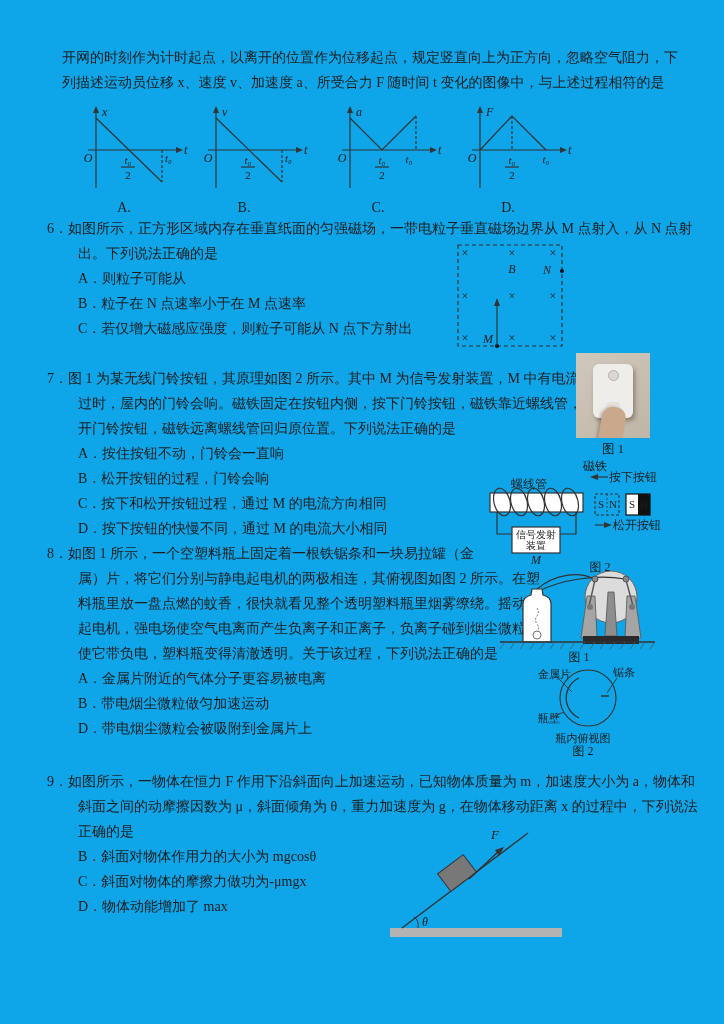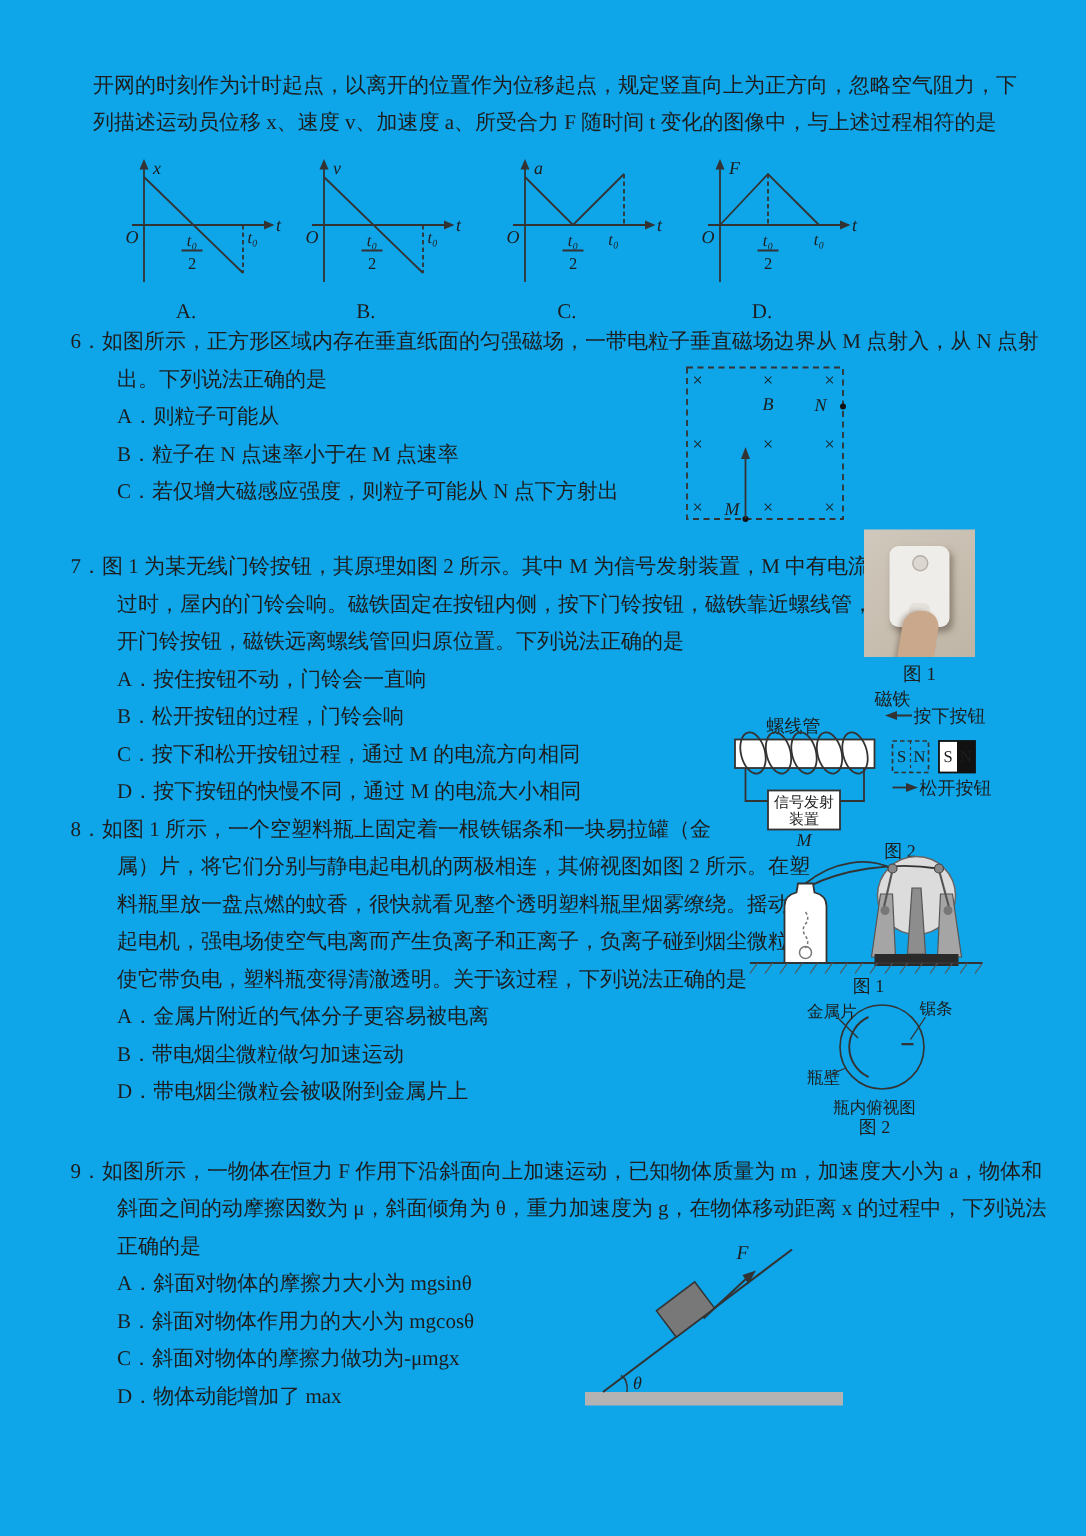--- a/index.html
+++ b/index.html
@@ -235,21 +235,20 @@
     <text class="s11" x="45" y="59">瓶壁</text>
     <line x1="59" y1="54" x2="71" y2="49" stroke="#333" stroke-width="0.9"></line>
     <text class="s11" x="90" y="79" text-anchor="middle">瓶内俯视图</text>
     <text class="s12" x="90" y="92" text-anchor="middle">图 2</text>
   </svg>
 
   <div class="tblock" style="left:47px; top:769px; width:660px;">
     <p>9．如图所示，一物体在恒力 F 作用下沿斜面向上加速运动，已知物体质量为 m，加速度大小为 a，物体和</p>
     <p class="cont">斜面之间的动摩擦因数为 μ，斜面倾角为 θ，重力加速度为 g，在物体移动距离 x 的过程中，下列说法</p>
     <p class="cont">正确的是</p>
-    <p class="cont">A．斜面对物体的摩擦力大小为 mgsinθ</p>
     <p class="cont">B．斜面对物体作用力的大小为 mgcosθ</p>
     <p class="cont">C．斜面对物体的摩擦力做功为-μmgx</p>
     <p class="cont">D．物体动能增加了 max</p>
   </div>
 
   <svg class="fig" style="left:385px; top:823px;" width="215" height="122">
     <rect x="5" y="105" width="172" height="9" fill="#b3b3b3"></rect>
     <line x1="17" y1="105" x2="143" y2="10" stroke="#333" stroke-width="1.4"></line>
     <rect x="56" y="39" width="32" height="22" transform="rotate(-37 72 50)" fill="#787878" stroke="#333" stroke-width="1"></rect>
     <line x1="84" y1="56" x2="114" y2="28" stroke="#333" stroke-width="1.4"></line>

